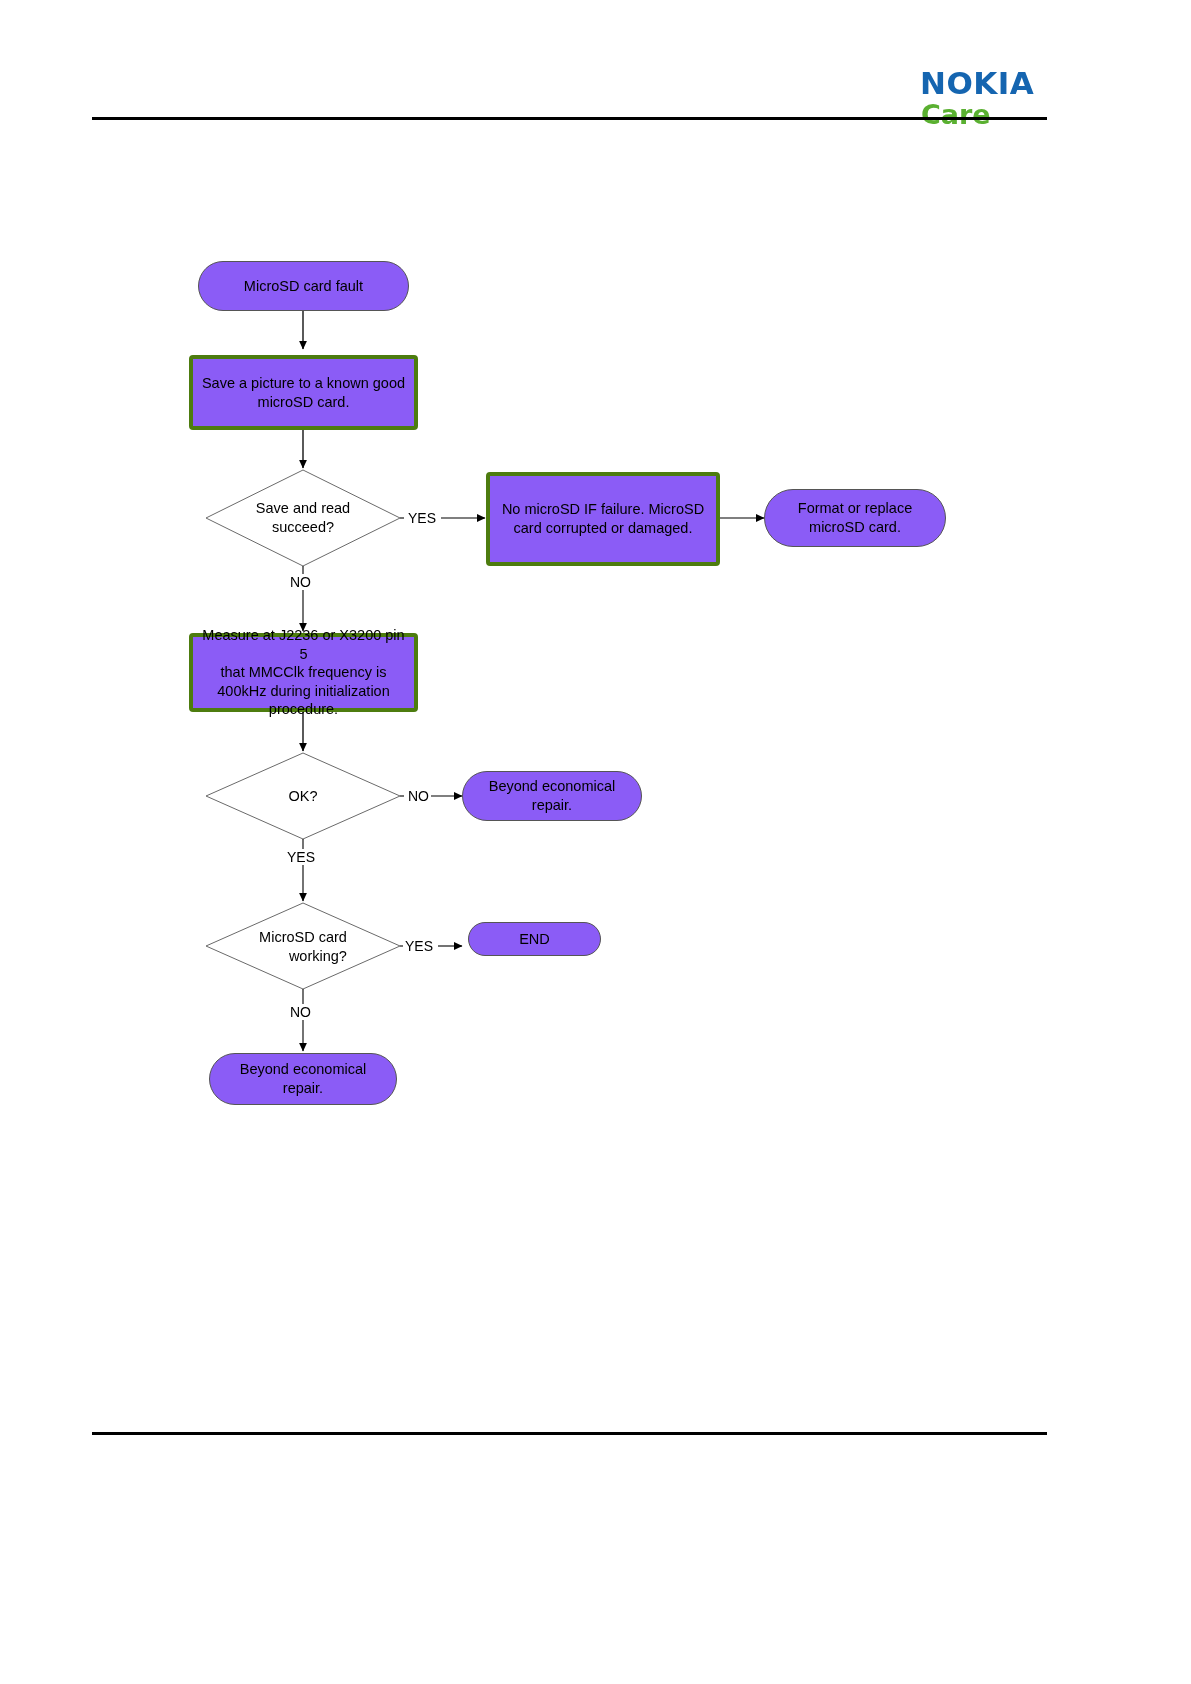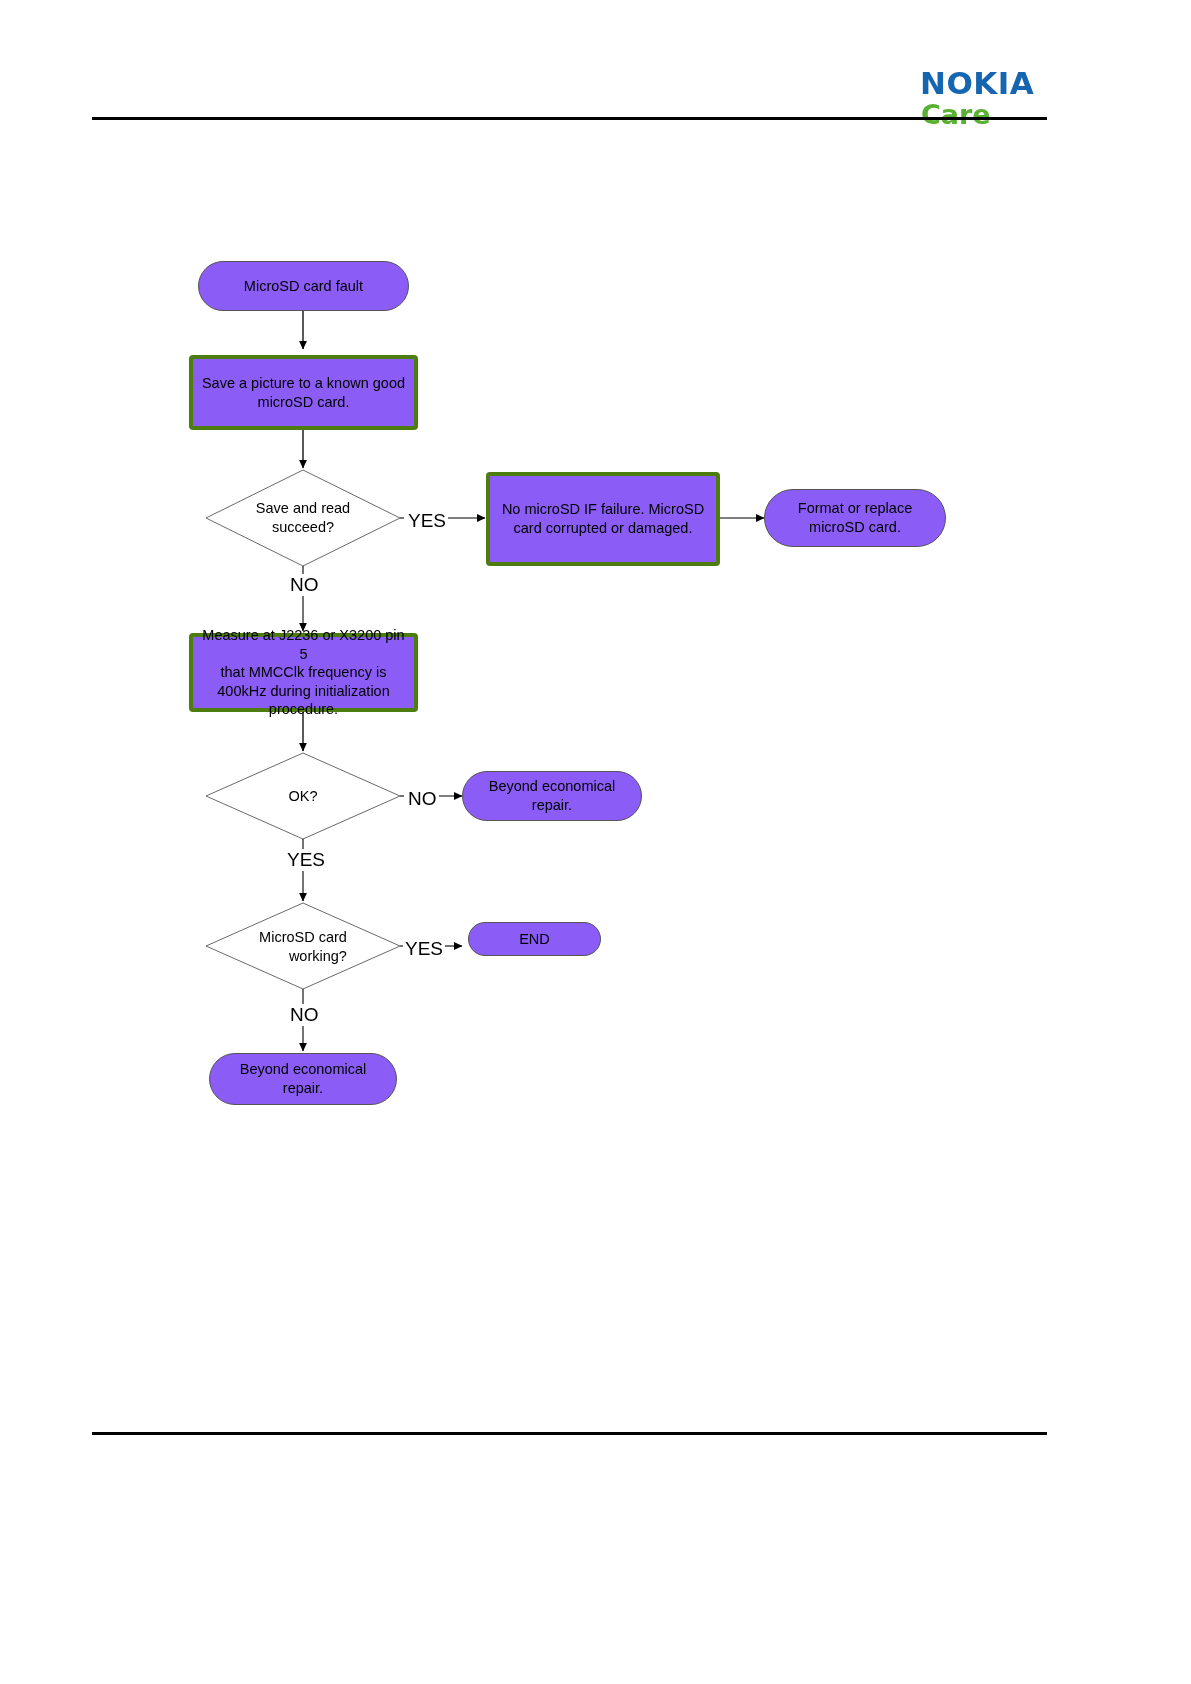--- a/index.html
+++ b/index.html
@@ -93,21 +93,21 @@
   }
   .node.decision {
     border: none;
     background: transparent;
     z-index: 3;
   }
 
   
   .edge-label {
     position: absolute;
-    font-size: 19px;
+    font-size: 14px;
     color: #000000;
     background: #ffffff;
     padding: 0 2px;
     z-index: 4;
     white-space: nowrap;
   }
 </style>
 </head>
 <body>
 

